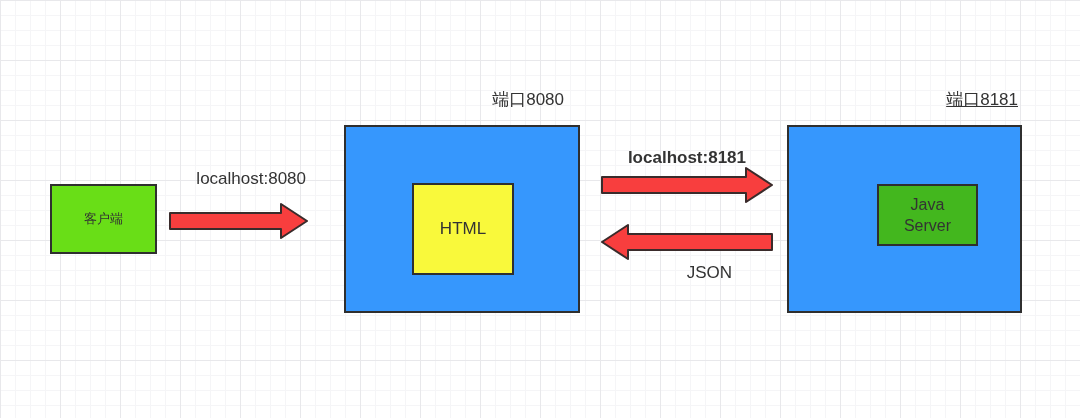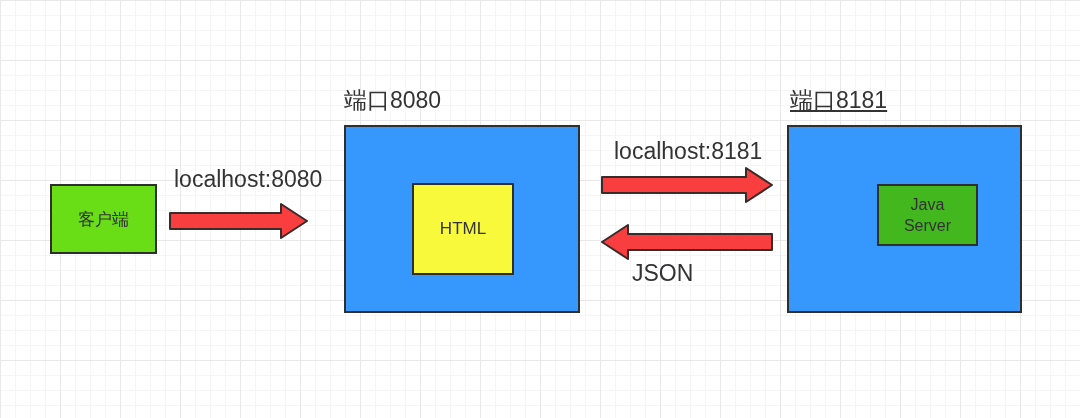--- a/index.html
+++ b/index.html
@@ -22,21 +22,21 @@
     position: absolute;
     box-sizing: border-box;
     border: 2px solid var(--box-border, #2f2f2f);
     display: flex;
     align-items: center;
     justify-content: center;
   }
   .client-box {
     left: 50px; top: 184px; width: 107px; height: 70px;
     background: var(--client-green);
-    font-size: 17px;
+    font-size: 13px;
   }
   .frontend-box {
     left: 344px; top: 125px; width: 236px; height: 188px;
     background: var(--box-blue);
   }
   .html-box {
     left: 412px; top: 183px; width: 102px; height: 92px;
     background: var(--inner-yellow);
     font-size: 17px;
   }
@@ -47,28 +47,28 @@
   .java-box {
     left: 877px; top: 184px; width: 101px; height: 62px;
     background: var(--server-green);
     font-size: 16px;
     line-height: 21px;
     text-align: center;
     white-space: pre-line;
   }
   .diagram-label {
     position: absolute;
-    text-align: left;
-    font-size: 23px;
+    text-align: right;
+    font-size: 17px;
     line-height: 20px;
   }
   .frontend-title { left: 344px; top: 90px; width: 220px; }
   .backend-title  { left: 790px; top: 90px; width: 228px; text-decoration: underline; }
   .arrow-label-1  { left: 174px; top: 169px; width: 132px; }
-  .arrow-label-2  { left: 614px; top: 141px; width: 132px; }
+  .arrow-label-2  { left: 614px; top: 148px; width: 132px; font-weight: bold; }
   .arrow-label-3  { left: 632px; top: 263px; width: 100px; }
   .arrow-svg { position: absolute; overflow: visible; }
   .arrow-1 { left: 165px; top: 200px; }
   .arrow-2 { left: 596px; top: 164px; }
   .arrow-3 { left: 596px; top: 221px; }
   .arrow-shape {
     fill: var(--arrow-red, #f83e3e);
     stroke: var(--arrow-outline, #3a2b2b);
     stroke-width: 2;
     stroke-linejoin: round;

